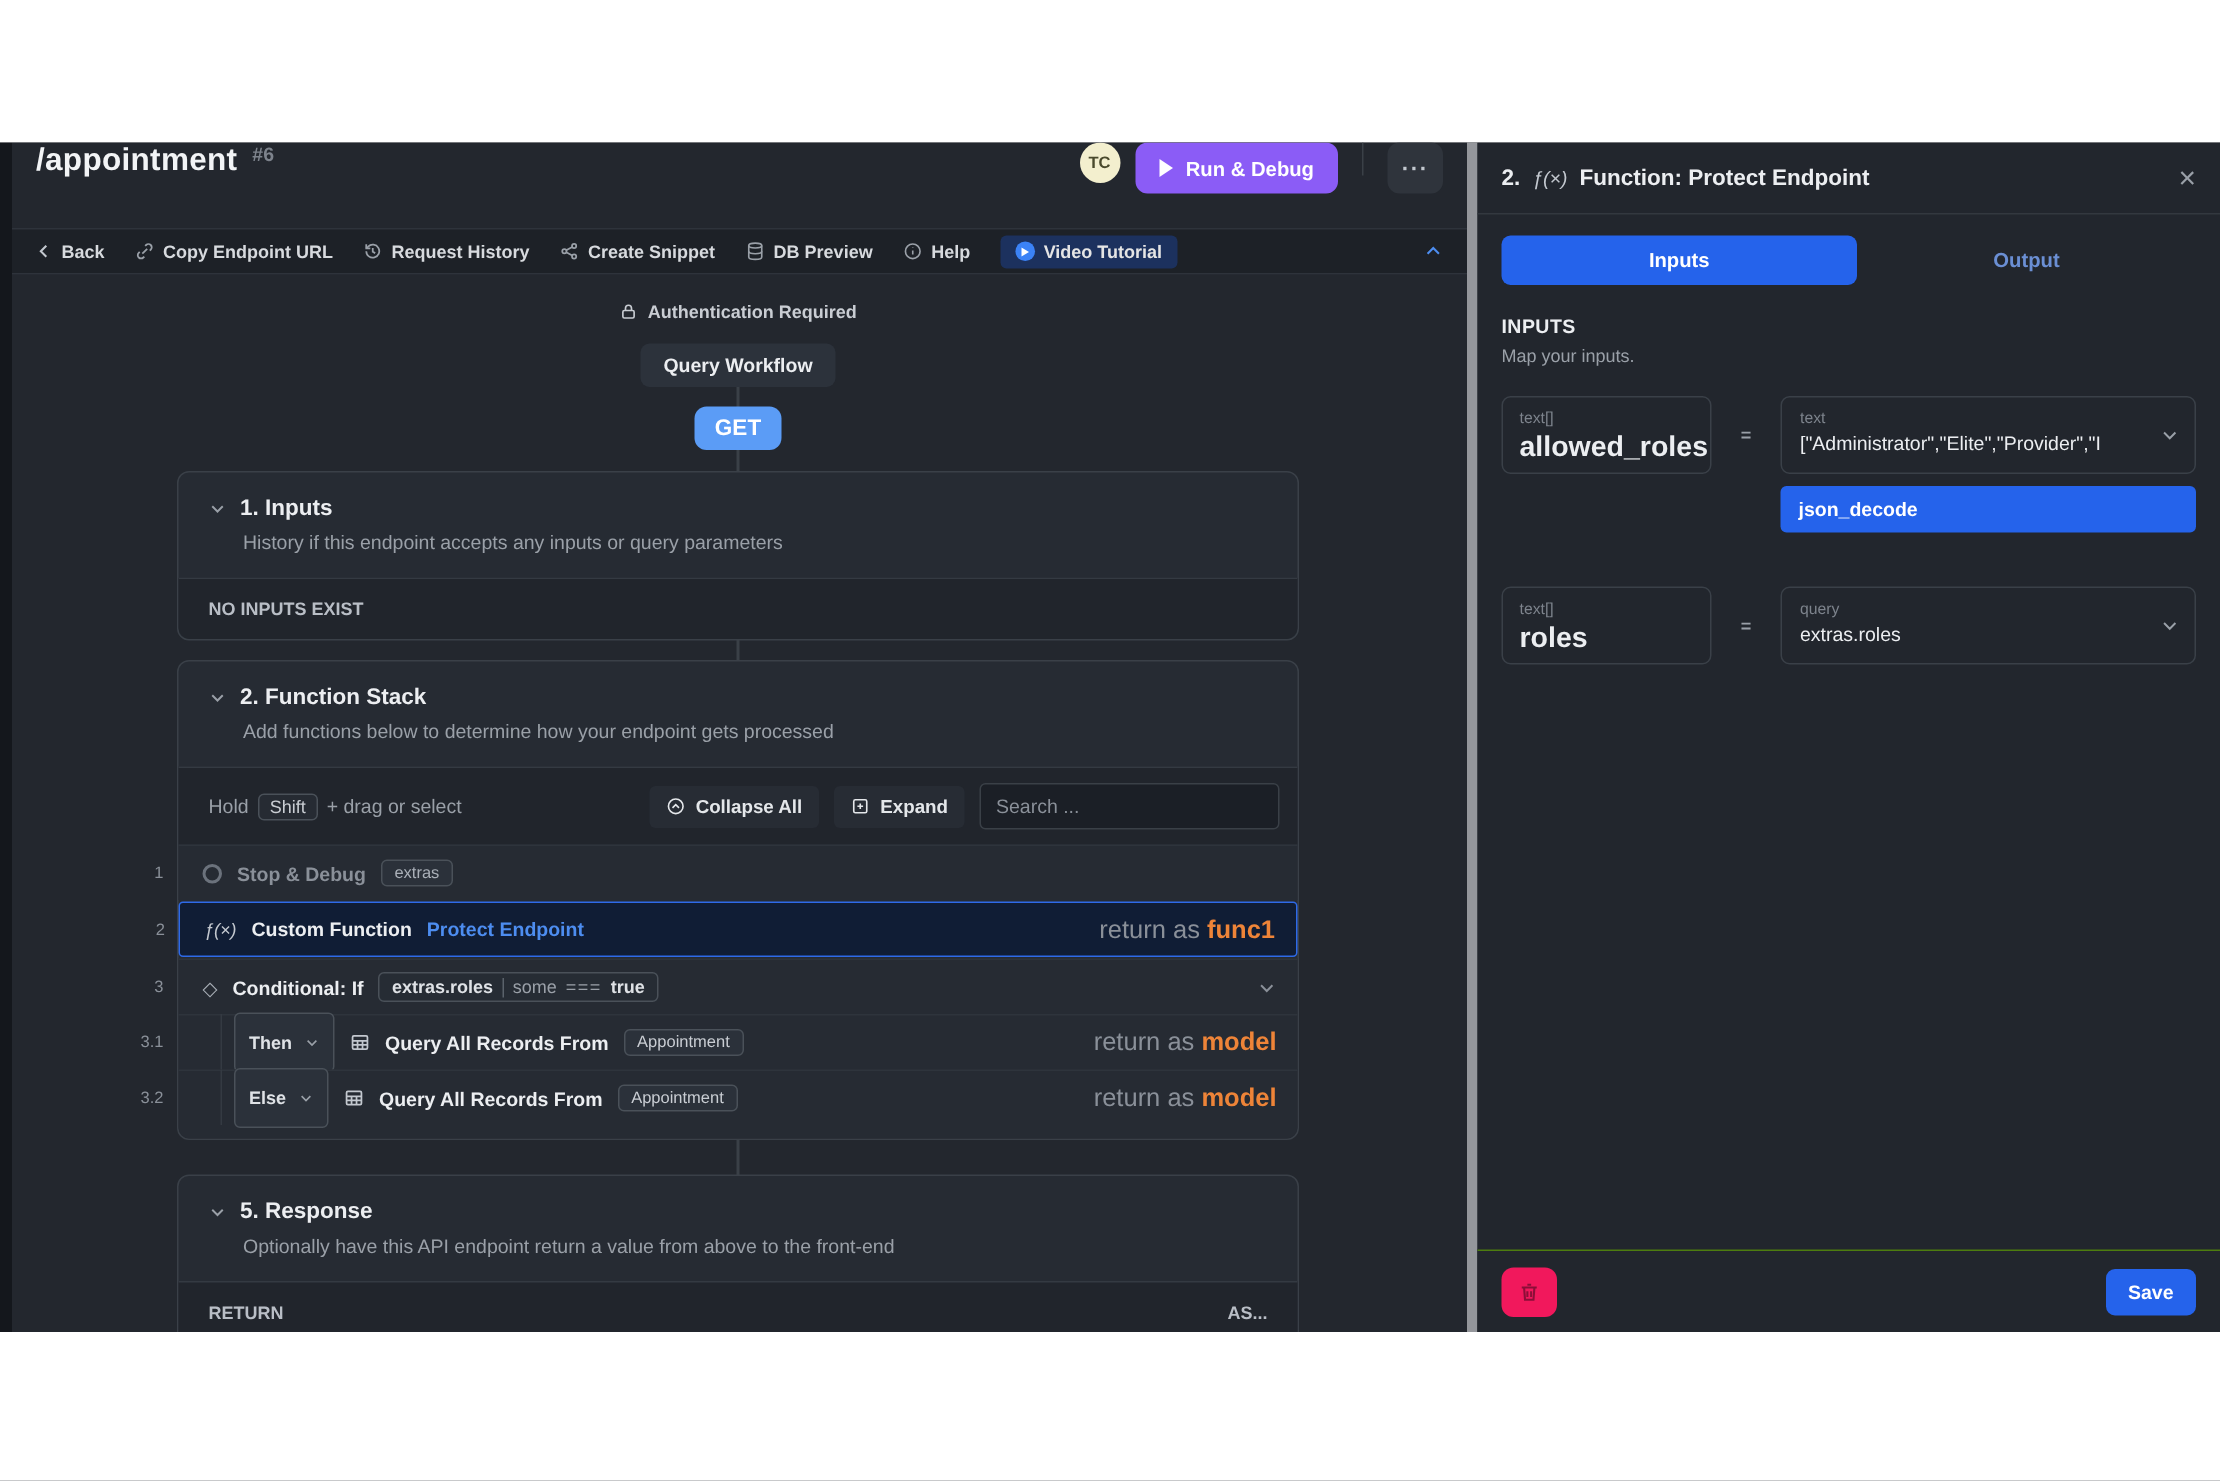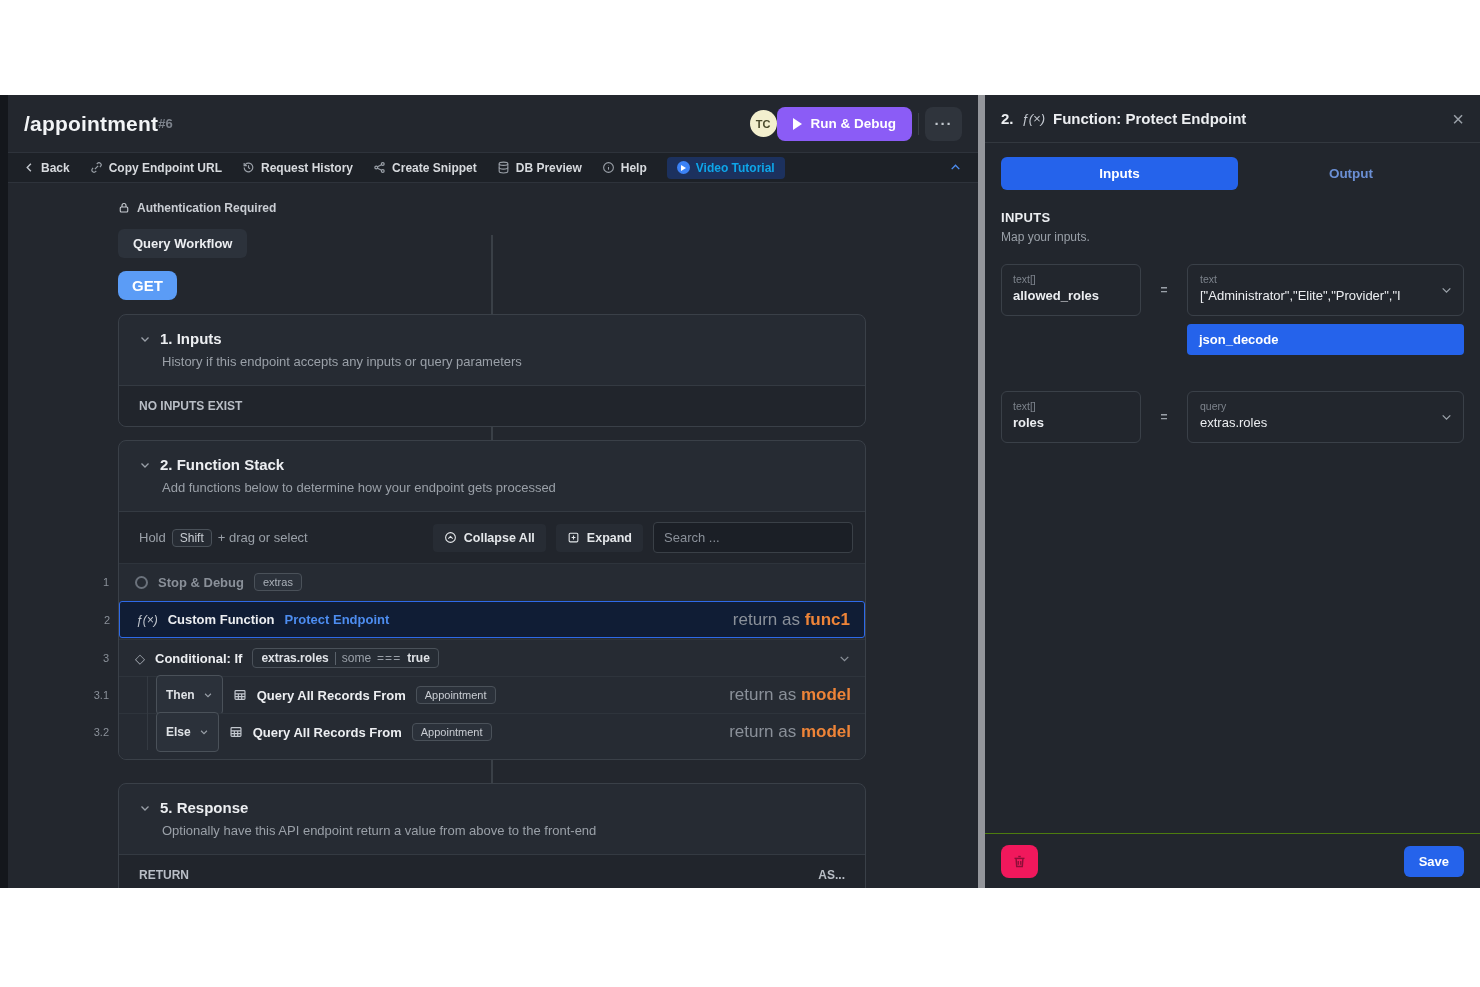--- a/index.html
+++ b/index.html
@@ -5,48 +5,48 @@
   html,body{margin:0;padding:0;width:1480px;height:987px;background:#ffffff;
     font-family:"Liberation Sans", sans-serif; -webkit-font-smoothing:antialiased;}
   *{box-sizing:border-box;}
   .app{position:absolute;top:95px;left:0;width:1480px;height:793px;display:flex;overflow:hidden;background:#22262d;}
   .left-strip{width:8px;background:#14171c;flex:0 0 auto;}
   .left-panel{width:970px;flex:0 0 auto;background:#23272e;display:flex;flex-direction:column;position:relative;}
   .divider-v{width:7px;flex:0 0 auto;background:#94969b;}
   .right-panel{flex:1;background:#22262d;display:flex;flex-direction:column;position:relative;}
 
   
-  .lp-header{height:57px;display:flex;align-items:center;padding:0 16px;}
+  .lp-header{height:57px;display:flex;align-items:flex-start;padding:0 16px;gap:10px;}
   .lp-title{font-size:21px;font-weight:bold;color:#f2f4f6;letter-spacing:.2px;}
   .lp-id{font-size:13px;color:#7d838c;font-weight:bold;}
   .lp-header .spacer{flex:1;}
   .avatar{width:27px;height:27px;border-radius:50%;background:#f3efce;color:#4a4a2c;font-size:11px;font-weight:bold;
     display:flex;align-items:center;justify-content:center;}
   .run-btn{height:34px;padding:0 16px;border-radius:8px;background:#8b5cf6;color:#fff;font-size:13.5px;font-weight:bold;
     display:flex;align-items:center;gap:9px;border:none;cursor:pointer;}
   .play-tri{width:0;height:0;border-left:9px solid #fff;border-top:6px solid transparent;border-bottom:6px solid transparent;}
   .vsep{width:1px;height:22px;background:#3a4047;margin:0 6px;}
   .more-btn{width:37px;height:34px;border-radius:8px;background:#2f343c;color:#c3c8cf;font-size:15px;font-weight:bold;
     display:flex;align-items:center;justify-content:center;border:none;cursor:pointer;letter-spacing:1px;}
 
   
   .lp-toolbar{height:31px;background:#1d2127;border-top:1px solid #2e333b;border-bottom:1px solid #2e333b;
     display:flex;align-items:center;gap:20px;padding:0 16px;font-size:12px;color:#d7dade;font-weight:bold;flex:0 0 auto;}
   .tb-item{display:flex;align-items:center;gap:6px;cursor:pointer;white-space:nowrap;}
   .tb-item svg{display:block;}
-  .tb-pill{background:#1c315e;border-radius:4px;padding:4px 10px;color:#0ea5e9;display:flex;align-items:center;gap:6px;cursor:pointer;}
+  .tb-pill{background:#1c315e;border-radius:4px;padding:4px 10px;color:#e5e5e5;display:flex;align-items:center;gap:6px;cursor:pointer;}
   .pill-play{width:13px;height:13px;border-radius:50%;background:#3b82f6;display:flex;align-items:center;justify-content:center;}
   .pill-play i{width:0;height:0;border-left:5px solid #fff;border-top:3px solid transparent;border-bottom:3px solid transparent;margin-left:1px;}
   .tb-spacer{flex:1;}
 
   
   .lp-content{flex:1;position:relative;overflow:hidden;padding-top:18px;}
   .v-line{position:absolute;left:483px;top:52px;height:738px;width:2px;background:#3a4047;z-index:0;}
   .col{position:relative;margin-left:110px;width:748px;z-index:1;}
-  .center-stack{display:flex;flex-direction:column;align-items:flex-start;}
+  .center-stack{display:flex;flex-direction:column;align-items:center;}
   .auth-row{display:flex;align-items:center;gap:7px;color:#c9cdd3;font-size:12px;font-weight:bold;margin-bottom:14px;}
   .qw-badge{background:#2c323b;border-radius:6px;padding:7px 15px;color:#eceef1;font-size:13px;font-weight:bold;
     margin-bottom:13px;position:relative;z-index:1;}
   .get-btn{background:#5b9cf6;border:none;border-radius:8px;color:#fff;font-size:15px;font-weight:bold;
     padding:6px 14px;cursor:pointer;position:relative;z-index:1;margin-bottom:14px;}
 
   .card{background:#262b33;border:1px solid #3a4048;border-radius:8px;position:relative;margin-bottom:13px;}
   .card-head{padding:15px 20px 16px;}
   .card-title{display:flex;align-items:center;gap:9px;font-size:15px;font-weight:bold;color:#eceef1;}
   .card-desc{margin-top:7px;margin-left:23px;font-size:13px;color:#9aa0a8;}
@@ -106,21 +106,21 @@
     font-size:13.5px;font-weight:bold;cursor:pointer;}
   .tab-output{flex:1;text-align:center;color:#6b8fd4;font-size:13.5px;font-weight:bold;cursor:pointer;}
   .rp-sec-head{padding:10px 16px 0;}
   .rp-sec-title{font-size:13px;font-weight:bold;color:#eceef1;letter-spacing:.3px;}
   .rp-sec-sub{font-size:12px;color:#9aa0a8;margin-top:5px;}
   .mappings{padding:20px 16px;}
   .map-row{display:flex;align-items:center;}
   .map-row + .map-pill-row{margin-top:8px;}
   .param-box{width:140px;height:52px;border:1px solid #3a4048;border-radius:6px;padding:8px 11px;cursor:pointer;}
   .ptype{font-size:10.5px;color:#7d838c;}
-  .pname{font-size:13px;font-weight:bold;color:#eceef1;margin-top:3px;}
+  .pname{font-size:19px;font-weight:bold;color:#eceef1;margin-top:3px;}
   .eq{width:46px;text-align:center;color:#9aa0a8;font-size:12px;font-weight:bold;}
   .value-box{flex:1;height:52px;border:1px solid #3a4048;border-radius:6px;padding:8px 12px;position:relative;cursor:pointer;}
   .vtype{font-size:10.5px;color:#7d838c;}
   .vval{font-size:13px;color:#eceef1;margin-top:3px;white-space:nowrap;overflow:hidden;}
   .value-box .vchev{position:absolute;right:10px;top:50%;transform:translateY(-50%);}
   .map-pill-row{display:flex;}
   .map-pill-row .pad{width:186px;flex:0 0 auto;}
   .filter-pill{flex:1;background:#2563eb;border:none;border-radius:4px;color:#fff;font-size:13px;font-weight:bold;
     text-align:left;padding:8px 12px;cursor:pointer;}
   .map-gap{height:36px;}

